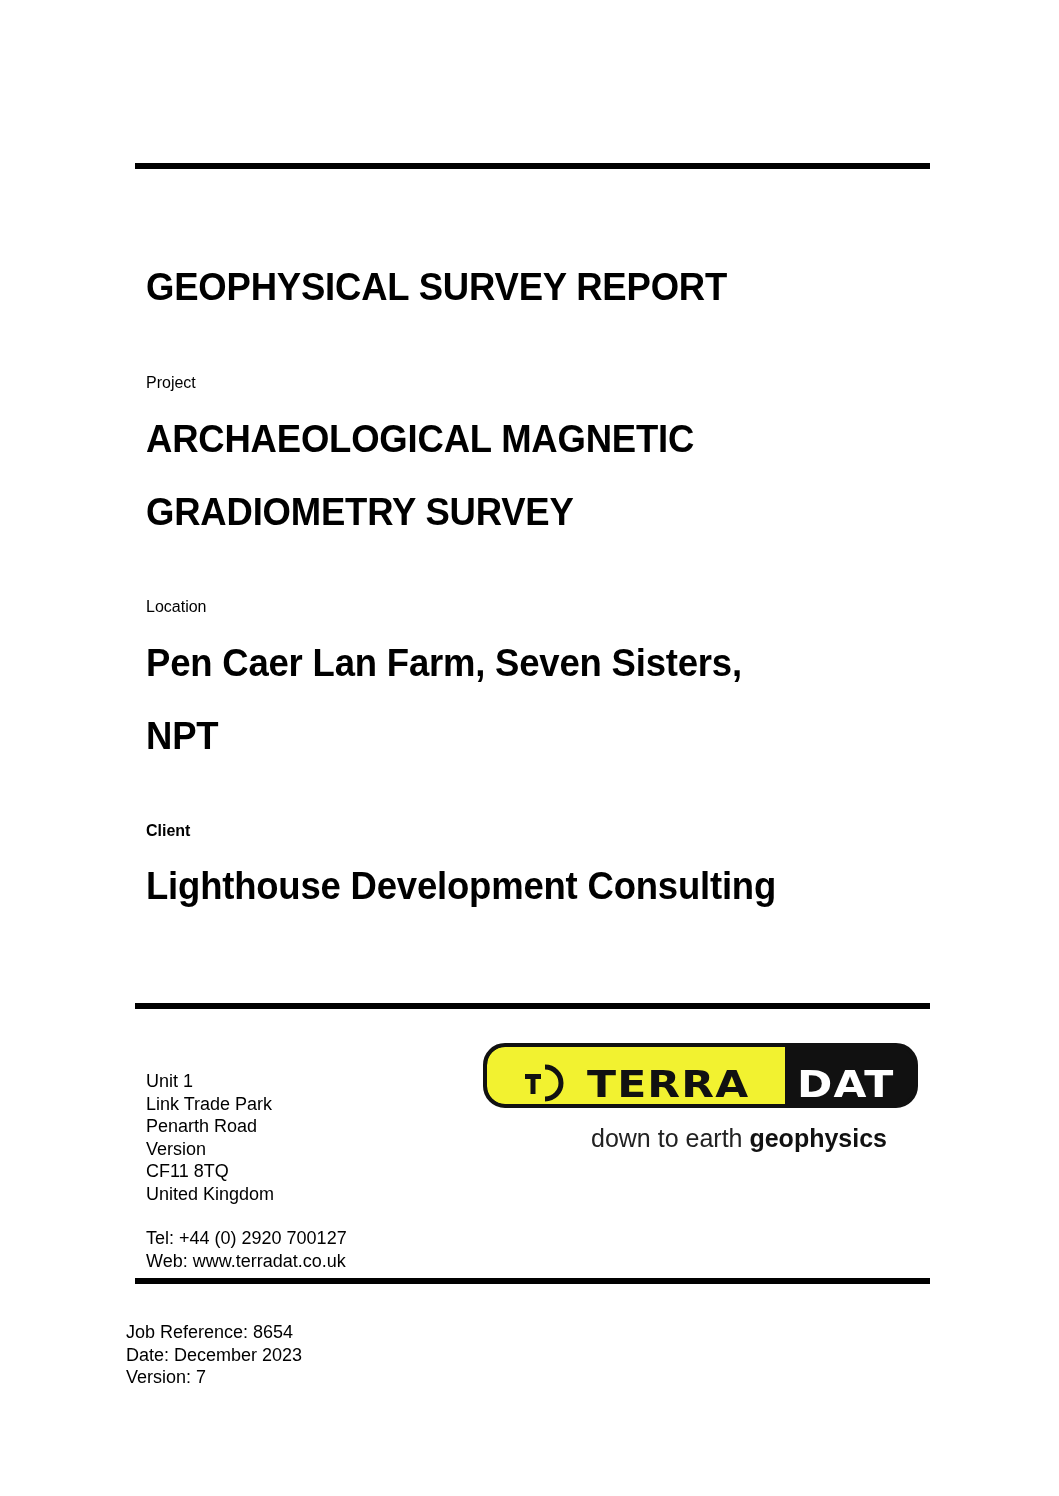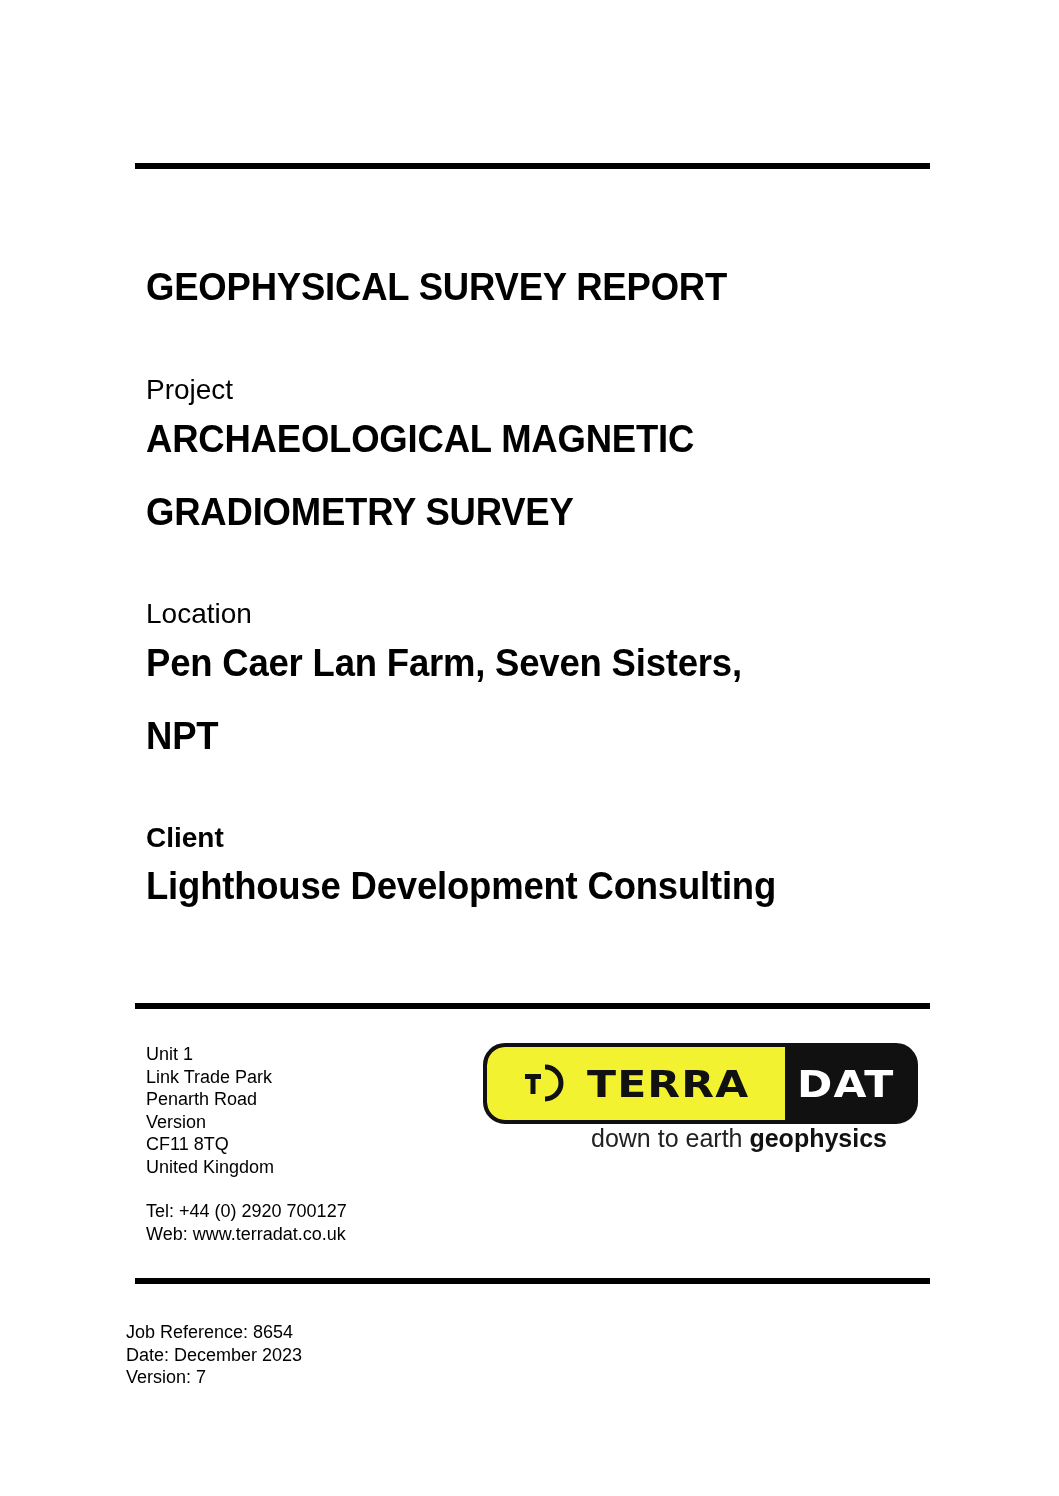--- a/index.html
+++ b/index.html
@@ -22,45 +22,46 @@
     }
     .abs { position: absolute; white-space: nowrap; }
     .title {
       font-size: 38px;
       font-weight: bold;
       letter-spacing: -0.2px;
       transform: scaleX(0.96);
       transform-origin: left top;
     }
     .label {
-      font-size: 28px;
+      font-size: 16px;
       font-weight: normal;
     }
     .big {
       font-size: 38px;
       font-weight: bold;
       letter-spacing: -0.2px;
       transform: scaleX(0.96);
       transform-origin: left top;
     }
     .addr {
       font-size: 18px;
       line-height: 22.5px;
+      margin-top: 27px;
     }
     .footer {
       font-size: 18px;
       line-height: 22.5px;
     }
     
     .logo {
       position: absolute;
       left: 483px;
       top: 1043px;
       width: 435px;
-      height: 81px;
+      height: 65px;
       box-sizing: border-box;
       border: 4px solid #111;
       border-radius: 22px;
       overflow: hidden;
       background: #111;
     }
     .logo-yellow {
       position: absolute;
       left: 0; top: 0; bottom: 0;
       width: 298px;

